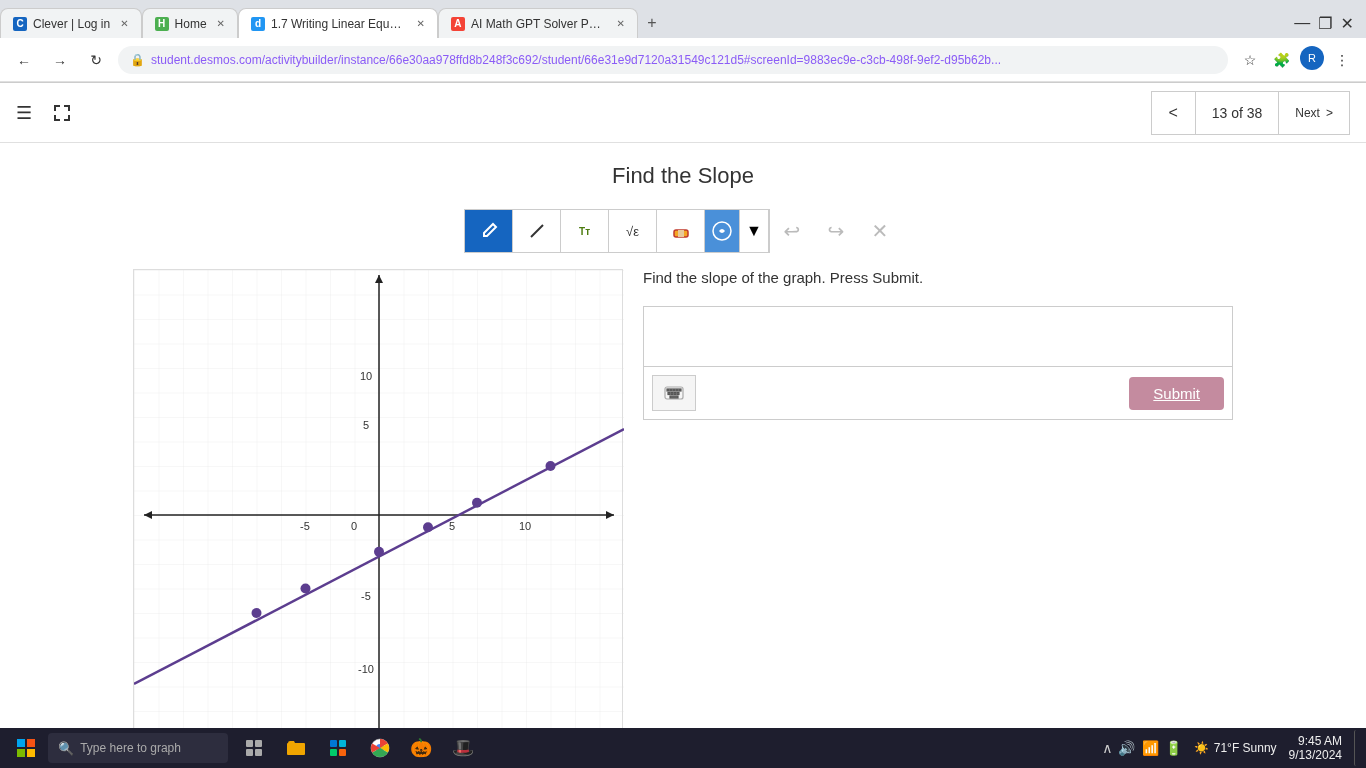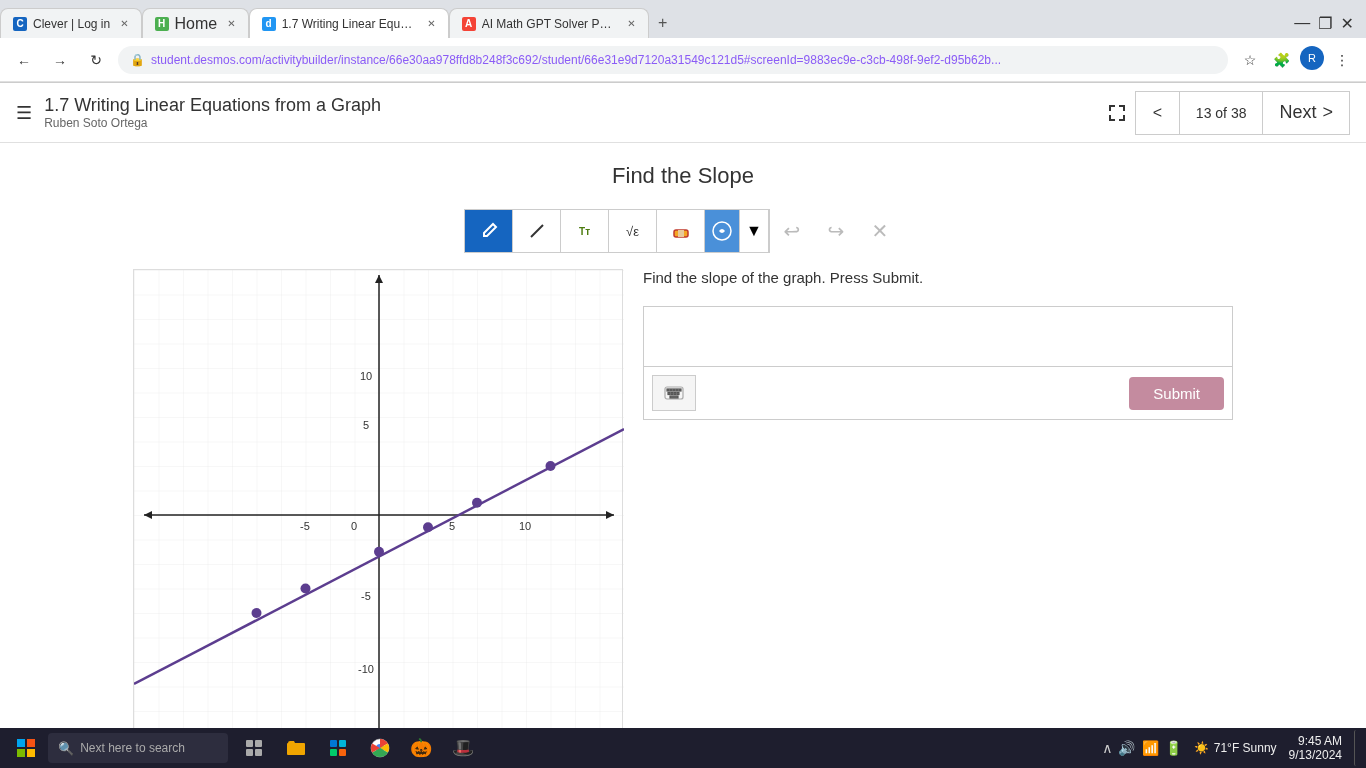--- a/index.html
+++ b/index.html
@@ -22,41 +22,41 @@
     
     .app-header { display: flex; align-items: center; padding: 0 16px; height: 60px; border-bottom: 1px solid #e0e0e0; background: #fff; }
     .hamburger { font-size: 18px; cursor: pointer; margin-right: 12px; color: #333; }
     .header-title-area { flex: 1; }
     .header-title { font-size: 18px; font-weight: 500; color: #333; }
     .header-subtitle { font-size: 12px; color: #666; }
     .expand-btn { width: 36px; height: 36px; display: flex; align-items: center; justify-content: center; cursor: pointer; color: #333; margin-right: auto; }
     .nav-controls { display: flex; align-items: center; gap: 0; margin-left: auto; }
     .prev-btn { width: 44px; height: 44px; display: flex; align-items: center; justify-content: center; border: 1px solid #ccc; border-right: none; cursor: pointer; font-size: 16px; color: #333; background: #fff; }
     .page-indicator { display: flex; align-items: center; justify-content: center; padding: 0 16px; height: 44px; border: 1px solid #ccc; font-size: 14px; color: #333; background: #fff; white-space: nowrap; }
-    .next-btn { display: flex; align-items: center; justify-content: center; padding: 0 16px; height: 44px; border: 1px solid #ccc; border-left: none; cursor: pointer; font-size: 18px; color: #333; background: #fff; gap: 6px; }
+    .next-btn { display: flex; align-items: center; justify-content: center; padding: 0 16px; height: 44px; border: 1px solid #ccc; border-left: none; cursor: pointer; font-size: 12px; color: #333; background: #fff; gap: 6px; }
 
     
     .main-content { display: flex; flex-direction: column; align-items: center; padding: 20px; background: #fff; height: calc(768px - 38px - 44px - 60px - 40px); overflow-y: auto; }
     .page-title { font-size: 22px; color: #333; margin-bottom: 20px; }
 
     
     .toolbar { display: flex; align-items: center; gap: 0; margin-bottom: 16px; }
     .tool-btn { width: 48px; height: 44px; display: flex; align-items: center; justify-content: center; border: 1px solid #ccc; cursor: pointer; background: #fff; color: #333; font-size: 16px; border-right: none; }
     .tool-btn:last-child { border-right: 1px solid #ccc; }
     .tool-btn.active { background: #1565c0; color: #fff; }
 
     
     .content-row { display: flex; gap: 20px; align-items: flex-start; width: 100%; max-width: 1100px; }
     .graph-area { flex: 0 0 auto; }
     .answer-area { flex: 1; display: flex; flex-direction: column; gap: 0; }
     .answer-instruction { font-size: 15px; color: #333; margin-bottom: 20px; }
     .answer-input-box { width: 100%; height: 60px; border: 1px solid #ccc; border-bottom: none; background: #fff; }
     .answer-actions { display: flex; align-items: center; border: 1px solid #ccc; padding: 8px; gap: 8px; }
     .keyboard-btn { width: 44px; height: 36px; border: 1px solid #ccc; background: #f5f5f5; cursor: pointer; display: flex; align-items: center; justify-content: center; font-size: 12px; }
-    .submit-btn { margin-left: auto; padding: 8px 24px; background: #c48b9f; color: #fff; border: none; border-radius: 4px; font-size: 15px; cursor: pointer; }
+    .submit-btn { margin-left: auto; padding: 8px 24px; background: #c48b9f; color: #fff; border: none; border-radius: 4px; font-size: 15px; cursor: pointer; text-decoration: underline; }
 
     
     .graph-canvas { width: 490px; height: 490px; border: 1px solid #ddd; background: #fff; position: relative; }
 
     
     .taskbar { height: 40px; background: #1e1e2e; display: flex; align-items: center; padding: 0 8px; gap: 4px; position: fixed; bottom: 0; width: 1366px; }
     .taskbar-search { display: flex; align-items: center; background: #2d2d3e; border-radius: 4px; padding: 0 10px; height: 30px; gap: 6px; min-width: 180px; }
     .taskbar-search-text { color: #aaa; font-size: 12px; }
     .taskbar-icons { display: flex; gap: 6px; margin-left: 4px; }
     .taskbar-icon { width: 36px; height: 36px; display: flex; align-items: center; justify-content: center; cursor: pointer; border-radius: 4px; }
@@ -71,21 +71,21 @@
 
 <div class="browser-chrome">
   <div class="tab-bar">
     <div class="tab">
       <div class="tab-icon" style="background:#1565c0; display:flex;align-items:center;justify-content:center;color:#fff;font-size:10px;font-weight:bold;">C</div>
       <span style="font-size:12px;overflow:hidden;text-overflow:ellipsis;white-space:nowrap;max-width:130px;">Clever | Log in</span>
       <span class="tab-close">✕</span>
     </div>
     <div class="tab">
       <div class="tab-icon" style="background:#4caf50; display:flex;align-items:center;justify-content:center;color:#fff;font-size:10px;font-weight:bold;">H</div>
-      <span style="font-size:16px;">Home</span>
+      <span style="font-size:12px;">Home</span>
       <span class="tab-close">✕</span>
     </div>
     <div class="tab active">
       <div class="tab-icon" style="background:#2196f3; display:flex;align-items:center;justify-content:center;color:#fff;font-size:10px;font-weight:bold;">d</div>
       <span style="font-size:12px;overflow:hidden;text-overflow:ellipsis;white-space:nowrap;max-width:160px;">1.7 Writing Linear Equations fro...</span>
       <span class="tab-close">✕</span>
     </div>
     <div class="tab">
       <div class="tab-icon" style="background:#f44336; display:flex;align-items:center;justify-content:center;color:#fff;font-size:10px;font-weight:bold;">A</div>
       <span style="font-size:12px;overflow:hidden;text-overflow:ellipsis;white-space:nowrap;max-width:160px;">AI Math GPT Solver Powered b...</span>
@@ -110,24 +110,20 @@
       <div class="nav-btn">☆</div>
       <div class="nav-btn">🧩</div>
       <div class="nav-btn" style="background:#1565c0; color:#fff; border-radius:50%; width:24px; height:24px; font-size:11px;">R</div>
       <div class="nav-btn">⋮</div>
     </div>
   </div>
 </div>
 
 <div class="app-header">
   <div class="hamburger">☰</div>
-  <div class="header-title-area">
-    <div class="header-title">1.7 Writing Linear Equations from a Graph</div>
-    <div class="header-subtitle">Ruben Soto Ortega</div>
-  </div>
   <div class="expand-btn">
     <svg width="20" height="20" viewBox="0 0 20 20" fill="none" stroke="#333" stroke-width="2">
       <polyline points="3,8 3,3 8,3"></polyline>
       <polyline points="12,3 17,3 17,8"></polyline>
       <polyline points="17,12 17,17 12,17"></polyline>
       <polyline points="8,17 3,17 3,12"></polyline>
     </svg>
   </div>
   <div class="nav-controls">
     <div class="prev-btn">&lt;</div>
@@ -255,21 +251,21 @@
   <div class="taskbar-icon">
     <svg width="20" height="20" viewBox="0 0 20 20">
       <rect x="1" y="1" width="8" height="8" fill="#00a4ef"></rect>
       <rect x="11" y="1" width="8" height="8" fill="#f65314"></rect>
       <rect x="1" y="11" width="8" height="8" fill="#7cbb00"></rect>
       <rect x="11" y="11" width="8" height="8" fill="#ffbb00"></rect>
     </svg>
   </div>
   <div class="taskbar-search">
     <span style="color:#aaa; font-size:13px;">🔍</span>
-    <span class="taskbar-search-text">Next here to search</span>
+    <span class="taskbar-search-text">Type here to graph</span>
   </div>
   <div class="taskbar-icons">
     <div class="taskbar-icon">
       <svg width="18" height="18" viewBox="0 0 18 18" fill="#aaa">
         <rect x="1" y="1" width="7" height="7" rx="1"></rect>
         <rect x="10" y="1" width="7" height="7" rx="1"></rect>
         <rect x="1" y="10" width="7" height="7" rx="1"></rect>
         <rect x="10" y="10" width="7" height="7" rx="1"></rect>
       </svg>
     </div>

